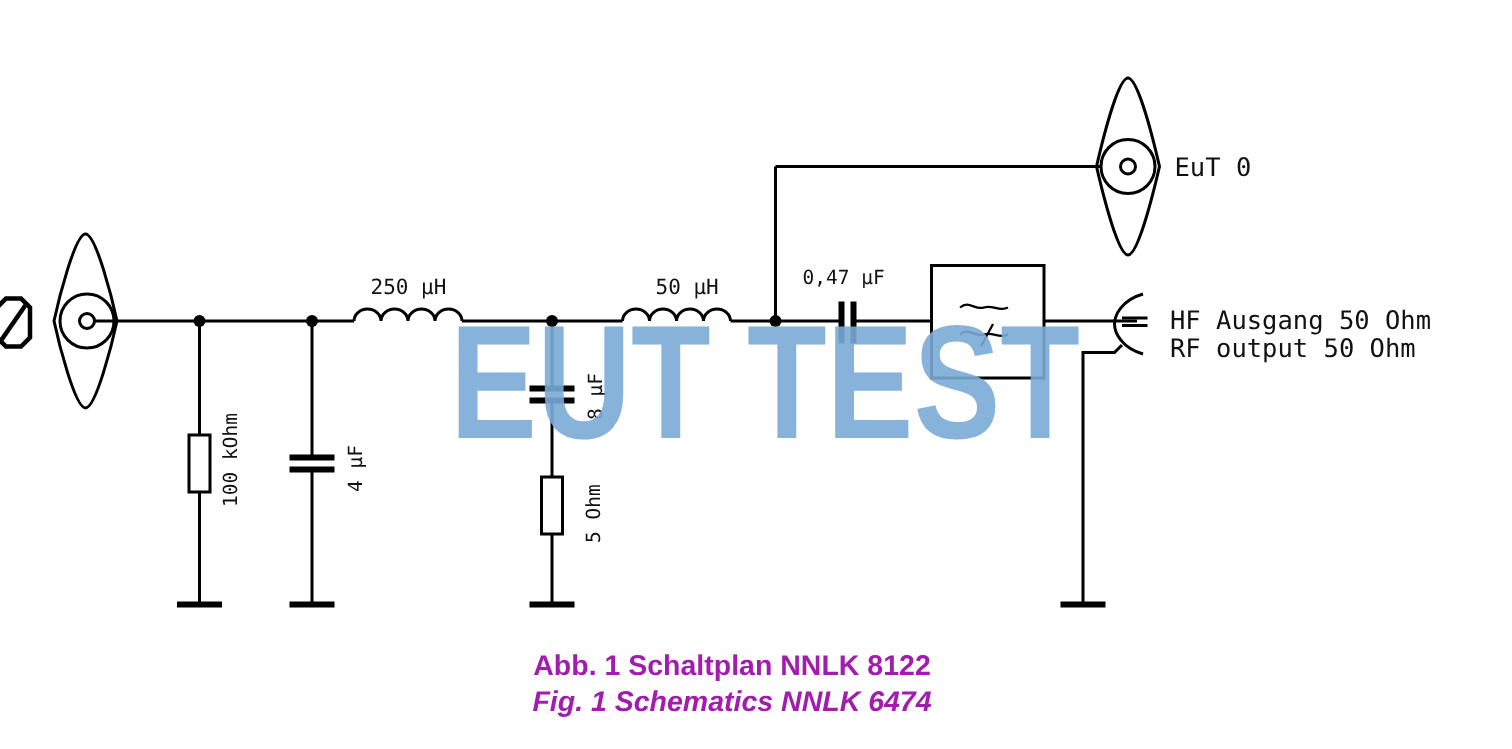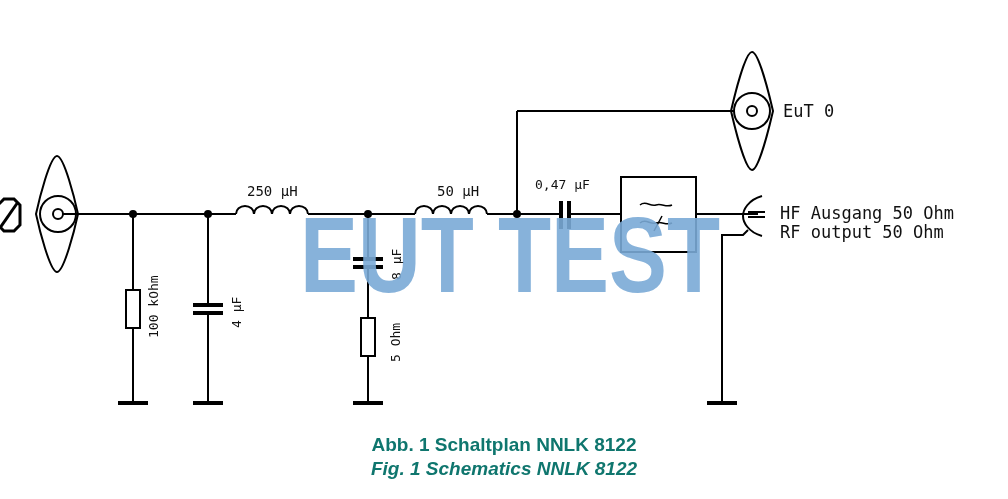--- a/index.html
+++ b/index.html
@@ -1,19 +1,19 @@
 <!DOCTYPE html>
 <html><head>
   <meta charset="utf-8">
   <style>
     html, body { margin:0; padding:0; background:#ffffff; }
     body { width:1008px; height:499px; position:relative; overflow:hidden; }
     svg.schem { position:absolute; left:0; top:0; }
     .lbl { font-family:"DejaVu Sans Mono", monospace; fill:#111; }
-    .cap { position:absolute; left:16px; width:976px; text-align:center; font-family:"Liberation Sans", sans-serif; font-weight:bold; font-size:19px; color:#0f766e; }
+    .cap { position:absolute; left:0; width:976px; text-align:center; font-family:"Liberation Sans", sans-serif; font-weight:bold; font-size:19px; color:#a21caf; }
     .cap1 { top:434px; }
     .cap2 { top:458px; font-style:italic; }
     .wm { font-family:"Liberation Sans", sans-serif; font-weight:bold; }
   </style>
 </head>
 <body>
 
 <svg class="schem" width="1008" height="430" viewBox="0 0 1008 430">
   <g stroke="#000" stroke-width="2" fill="none">
 
@@ -98,13 +98,13 @@
   <text class="lbl" x="0" y="0" font-size="13" transform="translate(401,280) rotate(-90)">8 µF</text>
   <text class="lbl" x="0" y="0" font-size="13" transform="translate(400,362) rotate(-90)">5 Ohm</text>
   <text class="lbl" x="783" y="117" font-size="17">EuT 0</text>
   <text class="lbl" x="780" y="219" font-size="17">HF Ausgang 50 Ohm</text>
   <text class="lbl" x="780" y="238" font-size="17">RF output 50 Ohm</text>
 
   <text class="wm" x="300" y="292" font-size="108" fill="#7aaad6" fill-opacity="0.9" textLength="420" lengthAdjust="spacingAndGlyphs">EUT TEST</text>
 </svg>
 
 <div class="cap cap1">Abb. 1 Schaltplan NNLK 8122</div>
-<div class="cap cap2">Fig. 1 Schematics NNLK 8122</div>
+<div class="cap cap2">Fig. 1 Schematics NNLK 6474</div>
 
 </body></html>

